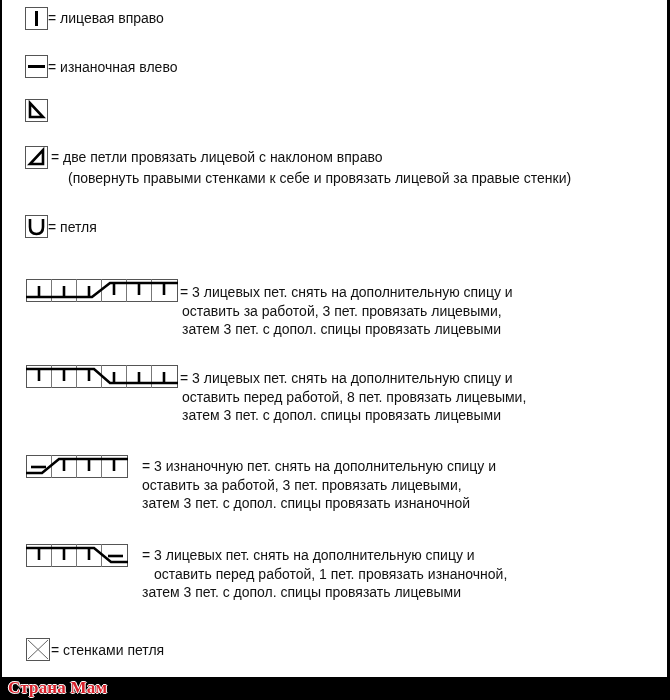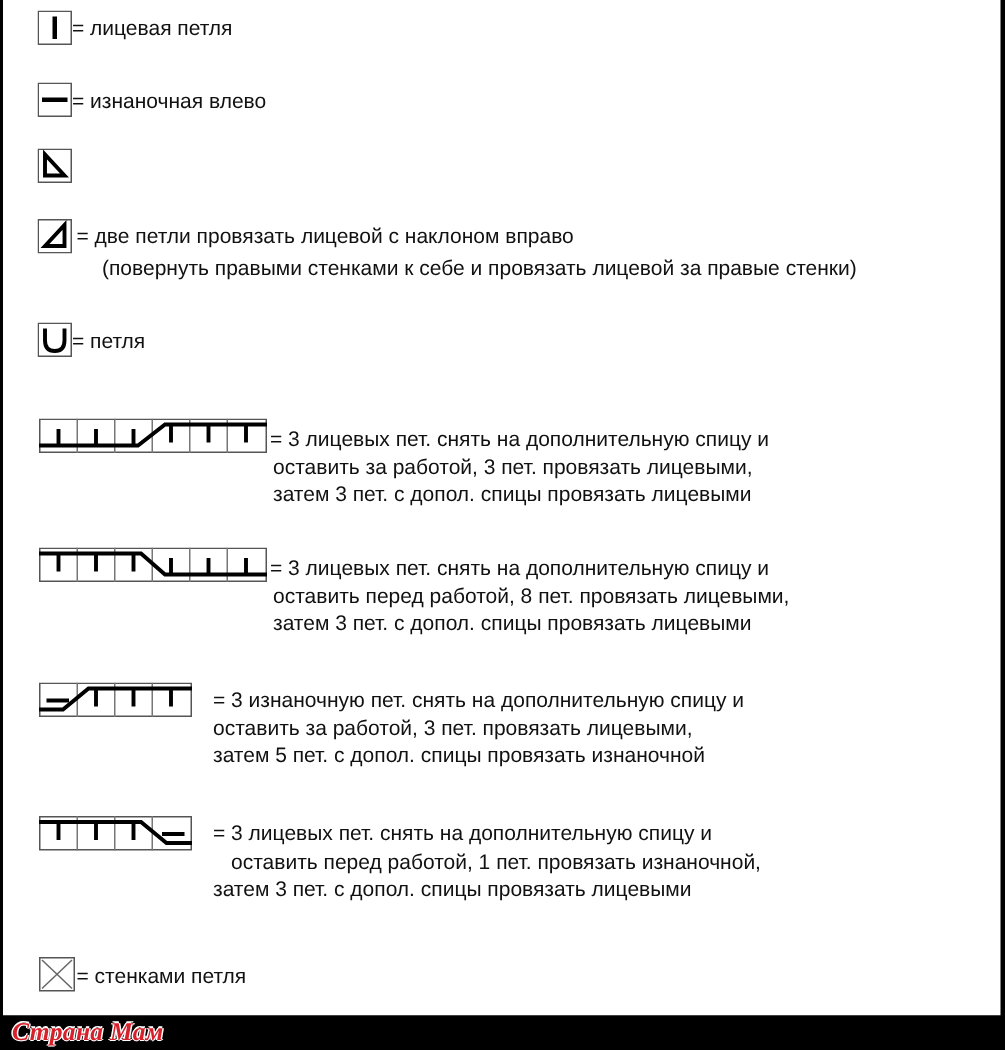--- a/index.html
+++ b/index.html
@@ -15,36 +15,36 @@
   .sym { position: absolute; display: block; }
   .txt {
     position: absolute; font-size: 14px; color: #111; line-height: 19px;
     white-space: nowrap;
   }
   .footer {
     position: absolute; left: 0; top: 677px; width: 670px; height: 23px; background: #000;
   }
   .watermark {
     position: absolute; left: 8px; top: 1px;
-    font-family: "Liberation Serif", serif; font-style: italic; font-weight: bold;
+    font-family: "Liberation Serif", serif; font-weight: bold;
     font-size: 17px; color: #d8202a;
     text-shadow: 0 0 1px #fff, 1px 0 0 #fff, -1px 0 0 #fff, 0 1px 0 #fff, 0 -1px 0 #fff;
     letter-spacing: 0.2px;
   }
 </style>
 </head>
 <body>
 
 <div class="page">
 
   <svg class="sym" style="left:23px;top:7px" width="23" height="23">
     <rect x="0.5" y="0.5" width="22" height="22" fill="#fff" stroke="#555"></rect>
     <line x1="11.5" y1="4" x2="11.5" y2="19" stroke="#000" stroke-width="3"></line>
   </svg>
-  <div class="txt" style="left:46px;top:9px">= лицевая петля</div>
+  <div class="txt" style="left:46px;top:9px">= лицевая вправо</div>
 
   <svg class="sym" style="left:23px;top:55px" width="23" height="23">
     <rect x="0.5" y="0.5" width="22" height="22" fill="#fff" stroke="#555"></rect>
     <line x1="3" y1="11.5" x2="20" y2="11.5" stroke="#000" stroke-width="3"></line>
   </svg>
   <div class="txt" style="left:46px;top:58px">= изнаночная влево</div>
 
   <svg class="sym" style="left:23px;top:99px" width="23" height="23">
     <rect x="0.5" y="0.5" width="22" height="22" fill="#fff" stroke="#555"></rect>
     <path d="M5 4 L5 18 L18 18 Z" fill="none" stroke="#000" stroke-width="2.6" stroke-linejoin="miter"></path>
@@ -119,21 +119,21 @@
     <g stroke="#000" stroke-width="2.6" fill="none">
       <path d="M0 18 L16 18 L33 4 L102 4"></path>
       <line x1="5" y1="12" x2="20" y2="12"></line>
       <line x1="38" y1="4" x2="38" y2="16"></line>
         <line x1="63" y1="4" x2="63" y2="16"></line>
         <line x1="88" y1="4" x2="88" y2="16"></line>
     </g>
   </svg>
   <div class="txt" style="left:140px;top:457px">= 3 изнаночную пет. снять на дополнительную спицу и</div>
   <div class="txt" style="left:140px;top:476px">оставить за работой, 3 пет. провязать лицевыми,</div>
-  <div class="txt" style="left:140px;top:494px">затем 5 пет. с допол. спицы провязать изнаночной</div>
+  <div class="txt" style="left:140px;top:494px">затем 3 пет. с допол. спицы провязать изнаночной</div>
 
   <svg class="sym" style="left:24px;top:544px" width="103" height="24">
     <rect x="0.5" y="0.5" width="101" height="22" fill="#fff" stroke="#555"></rect>
     <g stroke="#777" stroke-width="1">
       <line x1="25.5" y1="0" x2="25.5" y2="23"></line>
         <line x1="50.5" y1="0" x2="50.5" y2="23"></line>
       <line x1="75.5" y1="0" x2="75.5" y2="23"></line>
     </g>
     <g stroke="#000" stroke-width="2.6" fill="none">
       <path d="M0 4 L68 4 L85 18 L102 18"></path>

